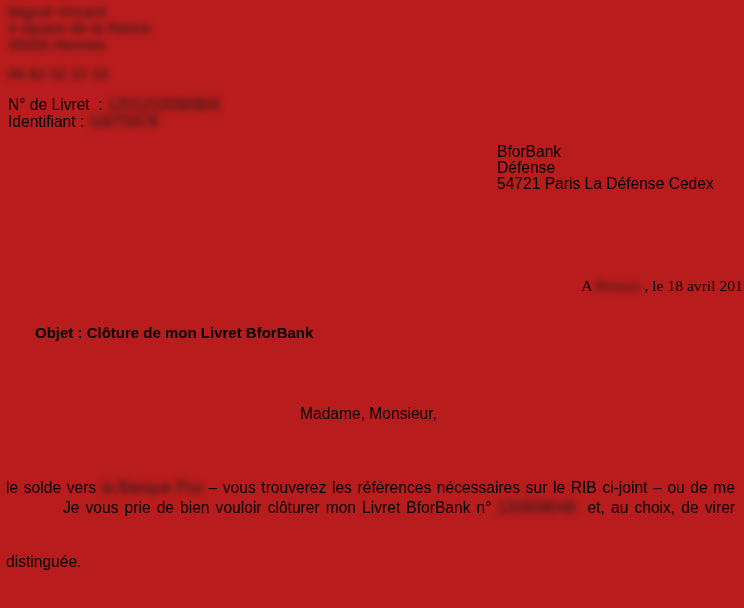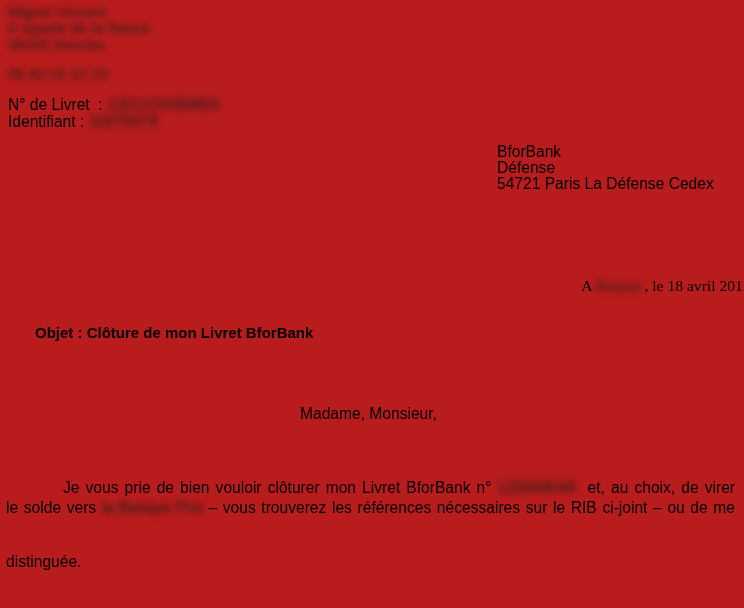--- a/index.html
+++ b/index.html
@@ -74,21 +74,21 @@
     <div>54721 Paris La Défense Cedex</div>
   </div>
 
   <div class="abs dateline"><span>A </span><span class="rbox" style="width:49px"><span>Rennes</span></span><span>, le 18 avril 2011</span></div>
 
   <div class="abs subject">Objet : Clôture de mon Livret BforBank</div>
 
   <div class="abs salutation">Madame, Monsieur,</div>
 
   <div class="abs para p1">
+    <div class="jline"><span>le solde vers </span><span class="rbox" style="width:101px"><span>la Banque Postale</span></span><span> – vous trouverez les références nécessaires sur le RIB ci-joint – ou de me</span></div>
     <div class="jline indent"><span>Je vous prie de bien vouloir clôturer mon Livret BforBank n° </span><span class="rbox" style="width:84px"><span>120908048</span></span><span> et, au choix, de virer</span></div>
-    <div class="jline"><span>le solde vers </span><span class="rbox" style="width:101px"><span>la Banque Postale</span></span><span> – vous trouverez les références nécessaires sur le RIB ci-joint – ou de me</span></div>
   </div>
 
   <div class="abs para p2">
     <div class="lline">distinguée.</div>
   </div>
 
 </div>
 
 </body></html>

